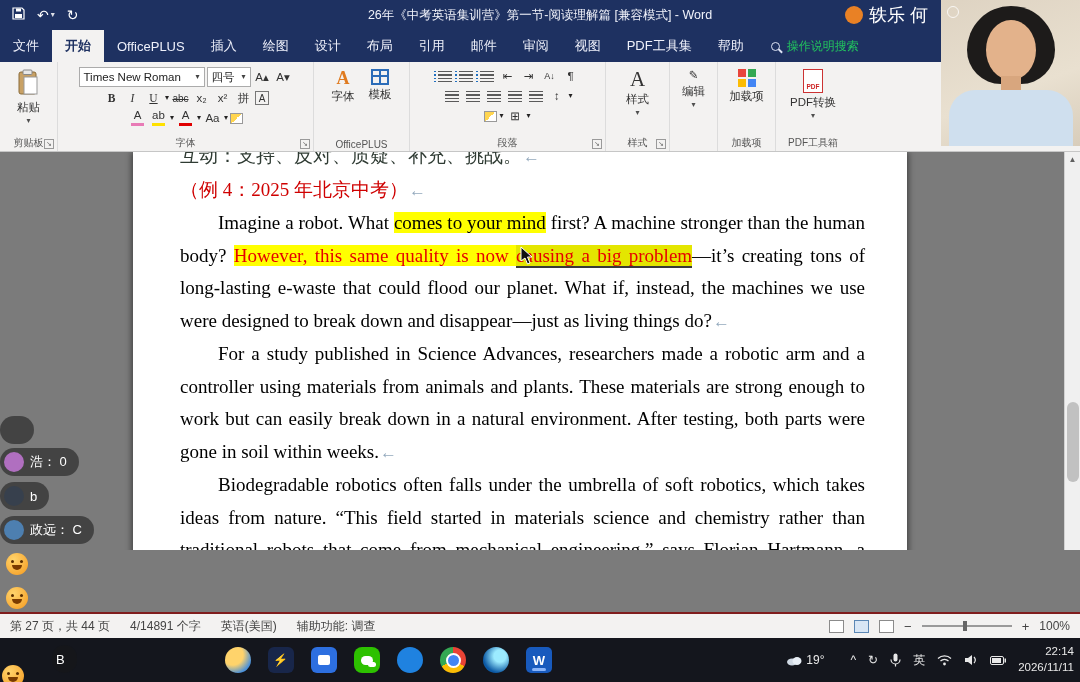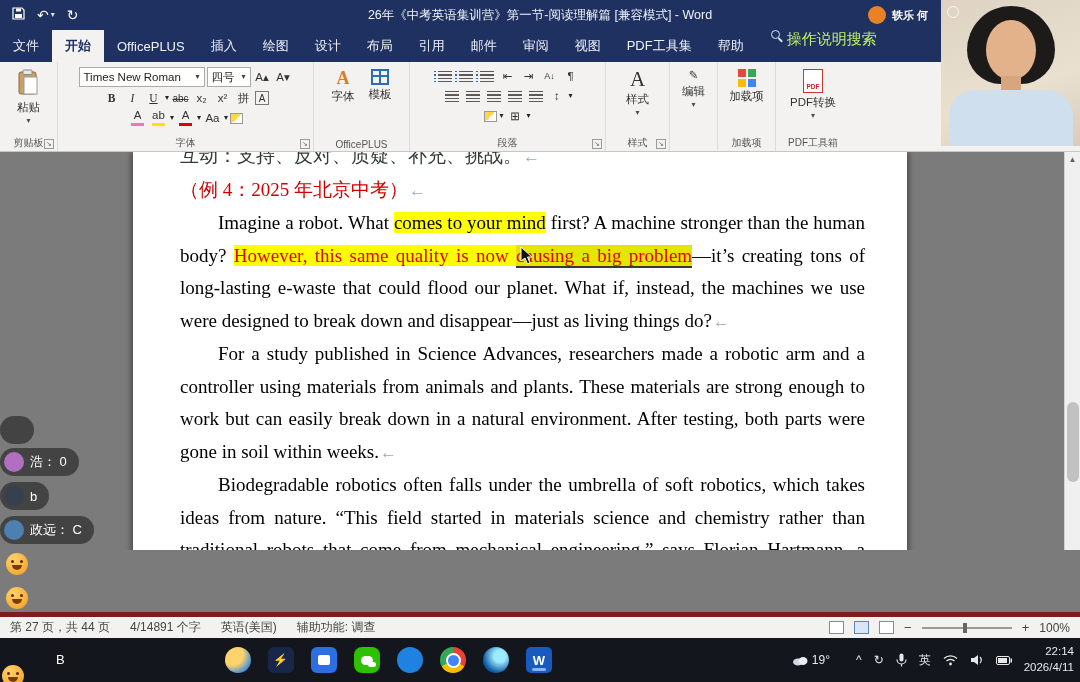--- a/index.html
+++ b/index.html
@@ -5,29 +5,29 @@
   *{margin:0;padding:0;box-sizing:border-box;}
   html,body{width:1080px;height:682px;overflow:hidden;}
   body{font-family:"Liberation Sans",sans-serif;position:relative;background:#7b7b7b;}
   #app{position:absolute;inset:0;}
 
   
   .titlebar{position:absolute;left:0;top:0;width:1080px;height:30px;background:#1e3161;color:#fff;display:flex;align-items:center;z-index:10;}
   .qat{display:flex;align-items:center;gap:12px;padding:0 12px;font-size:14px;}
   .qat .g{display:flex;align-items:center;gap:2px;}
   .title-text{position:absolute;left:50%;transform:translateX(-50%);font-size:12.5px;white-space:nowrap;color:#f0f2fa;}
-  .user-chip{position:absolute;right:152px;display:flex;align-items:center;gap:6px;font-size:11px;font-weight:bold;}
+  .user-chip{position:absolute;right:152px;display:flex;align-items:center;gap:6px;font-size:18px;}
   .avatar-s{width:18px;height:18px;border-radius:50%;background:#e98125;display:inline-flex;align-items:center;justify-content:center;font-size:10px;color:#fff;}
   .dd{font-size:8px;line-height:1;opacity:.85;}
 
   
   .tabrow{position:absolute;top:30px;left:0;width:1080px;height:32px;background:#1e3161;display:flex;align-items:stretch;color:#eef0fa;z-index:10;}
   .tab{padding:0 13px;font-size:13px;display:flex;align-items:center;white-space:nowrap;}
   .tab.active{background:#f3f2f1;color:#1e3161;font-weight:bold;}
-  .tab-search{display:flex;gap:7px;font-size:15px;color:#bef264;padding:0 14px;}
+  .tab-search{display:flex;align-items:center;gap:7px;font-size:12px;color:#22c55e;padding:0 14px;}
   .mag{width:9px;height:9px;border:1.5px solid #dfe4f5;border-radius:50%;position:relative;flex:none;}
   .mag::after{content:"";position:absolute;width:5px;height:1.5px;background:#dfe4f5;transform:rotate(45deg);right:-4px;bottom:-2px;}
 
   
   .ribbon{position:absolute;top:62px;left:0;width:1080px;height:90px;background:#f3f2f1;border-bottom:1px solid #c6c6c6;display:flex;z-index:5;}
   .rgroup{position:relative;height:100%;padding:4px 6px 16px 6px;border-right:1px solid #dcdcdc;display:flex;flex-direction:column;align-items:center;justify-content:flex-start;}
   .rgroup-label{position:absolute;bottom:1px;left:0;right:0;text-align:center;font-size:10px;color:#555;}
   .launcher{position:absolute;bottom:2px;right:3px;width:10px;height:10px;border:1px solid #9a9a9a;color:#666;font-size:7px;line-height:8px;text-align:center;}
   .bigbtn{display:flex;flex-direction:column;align-items:center;justify-content:center;gap:3px;font-size:11.5px;color:#333;padding:3px 5px;text-align:center;line-height:1.15;}
   .bigrow{display:flex;align-items:flex-start;gap:4px;height:100%;}
@@ -72,21 +72,21 @@
   .hl{background:#ffff00;}
   .hl-red{background:#ffff00;color:#e60000;margin-top:16px;}
   .hl-red2{background:#e4e600;color:#e60000;border-bottom:2px solid #3a3a3a;}
   .pmark{color:#93a9bd;font-size:17px;margin-left:1px;}
   .vscroll{position:absolute;right:0;top:0;width:16px;height:460px;background:#f0f0f0;border-left:1px solid #d2d2d2;}
   .varrow{height:15px;font-size:8px;color:#606060;display:flex;align-items:center;justify-content:center;}
   .varrow.bottom{position:absolute;bottom:0;left:0;right:0;}
   .vthumb{position:absolute;left:2px;width:12px;top:250px;height:80px;background:#c1c1c1;border-radius:6px;}
 
   
-  .statusbar{position:absolute;top:612px;left:0;width:1080px;height:26px;background:#f3f2f1;border-top:5px solid #7f1d1d;display:flex;align-items:center;font-size:12px;color:#444;z-index:6;}
+  .statusbar{position:absolute;top:612px;left:0;width:1080px;height:26px;background:#f3f2f1;border-top:2px solid #7f1d1d;display:flex;align-items:center;font-size:12px;color:#444;z-index:6;}
   .sb-item{padding:0 10px;white-space:nowrap;display:flex;align-items:center;gap:5px;}
   .sb-right{margin-left:auto;display:flex;align-items:center;gap:10px;padding-right:10px;}
   .viewbtn{width:15px;height:13px;border:1px solid #8b8b8b;background:#fff;}
   .viewbtn.sel{background:#d8e6f5;border-color:#5b87b5;}
   .zoom-track{width:90px;height:2px;background:#9a9a9a;position:relative;}
   .zoom-thumb{position:absolute;left:46%;top:-4px;width:4px;height:10px;background:#666;}
   .zsign{font-size:13px;color:#444;}
 
   
   .taskbar{position:absolute;top:638px;left:0;width:1080px;height:44px;background:#14161d;color:#fff;z-index:40;}
@@ -441,21 +441,21 @@
       </span>
       <span>
         <svg width="16" height="9" viewBox="0 0 16 9">
             <rect x="0.5" y="0.5" width="13" height="8" rx="1.5" fill="none" stroke="#e8e8e8"></rect>
             <rect x="2" y="2" width="9" height="5" fill="#e8e8e8"></rect>
             <rect x="14.5" y="2.5" width="1.5" height="4" fill="#e8e8e8"></rect>
           </svg>
       </span>
       <span class="timeblock">
         <div>22:14</div>
-        <div>2026/4/11</div>
+        <div>2026/11/11</div>
       </span>
     </div>
   </div>
 
   <div class="webcam">
     <span class="cam-badge"></span>
     <div class="hair"></div>
     <div class="face"></div>
     <div class="neck"></div>
     <div class="shoulders"></div>

